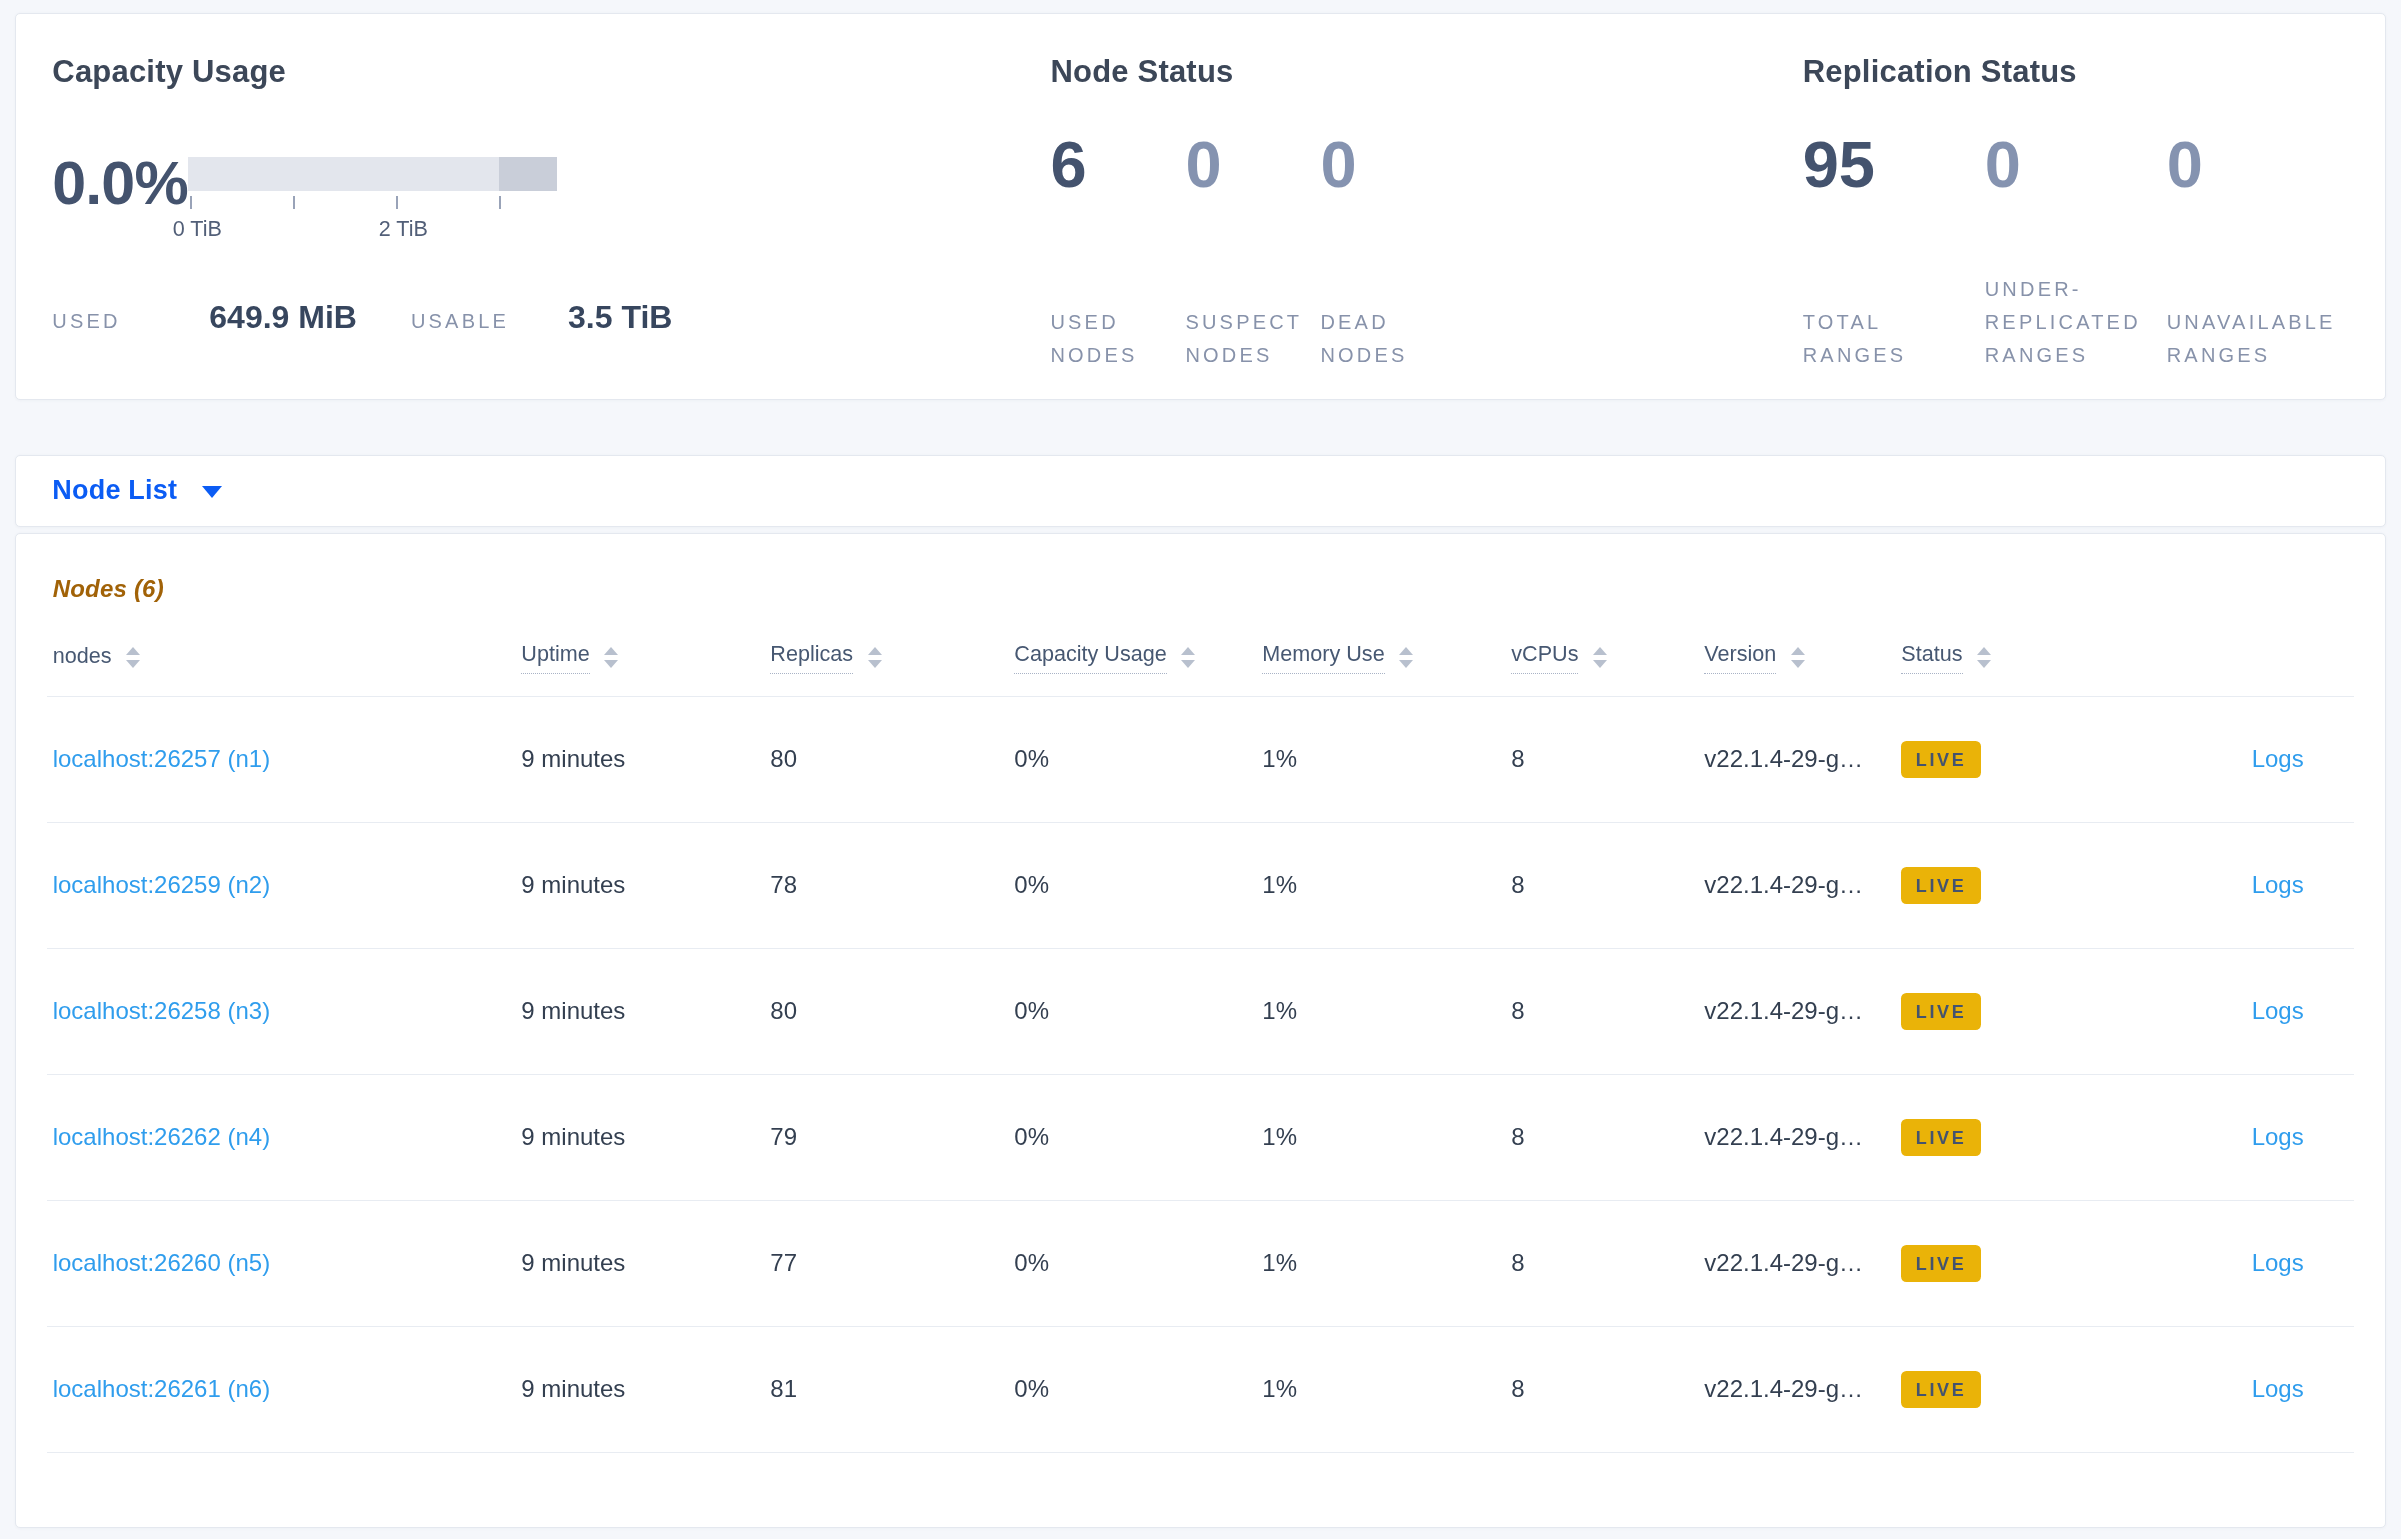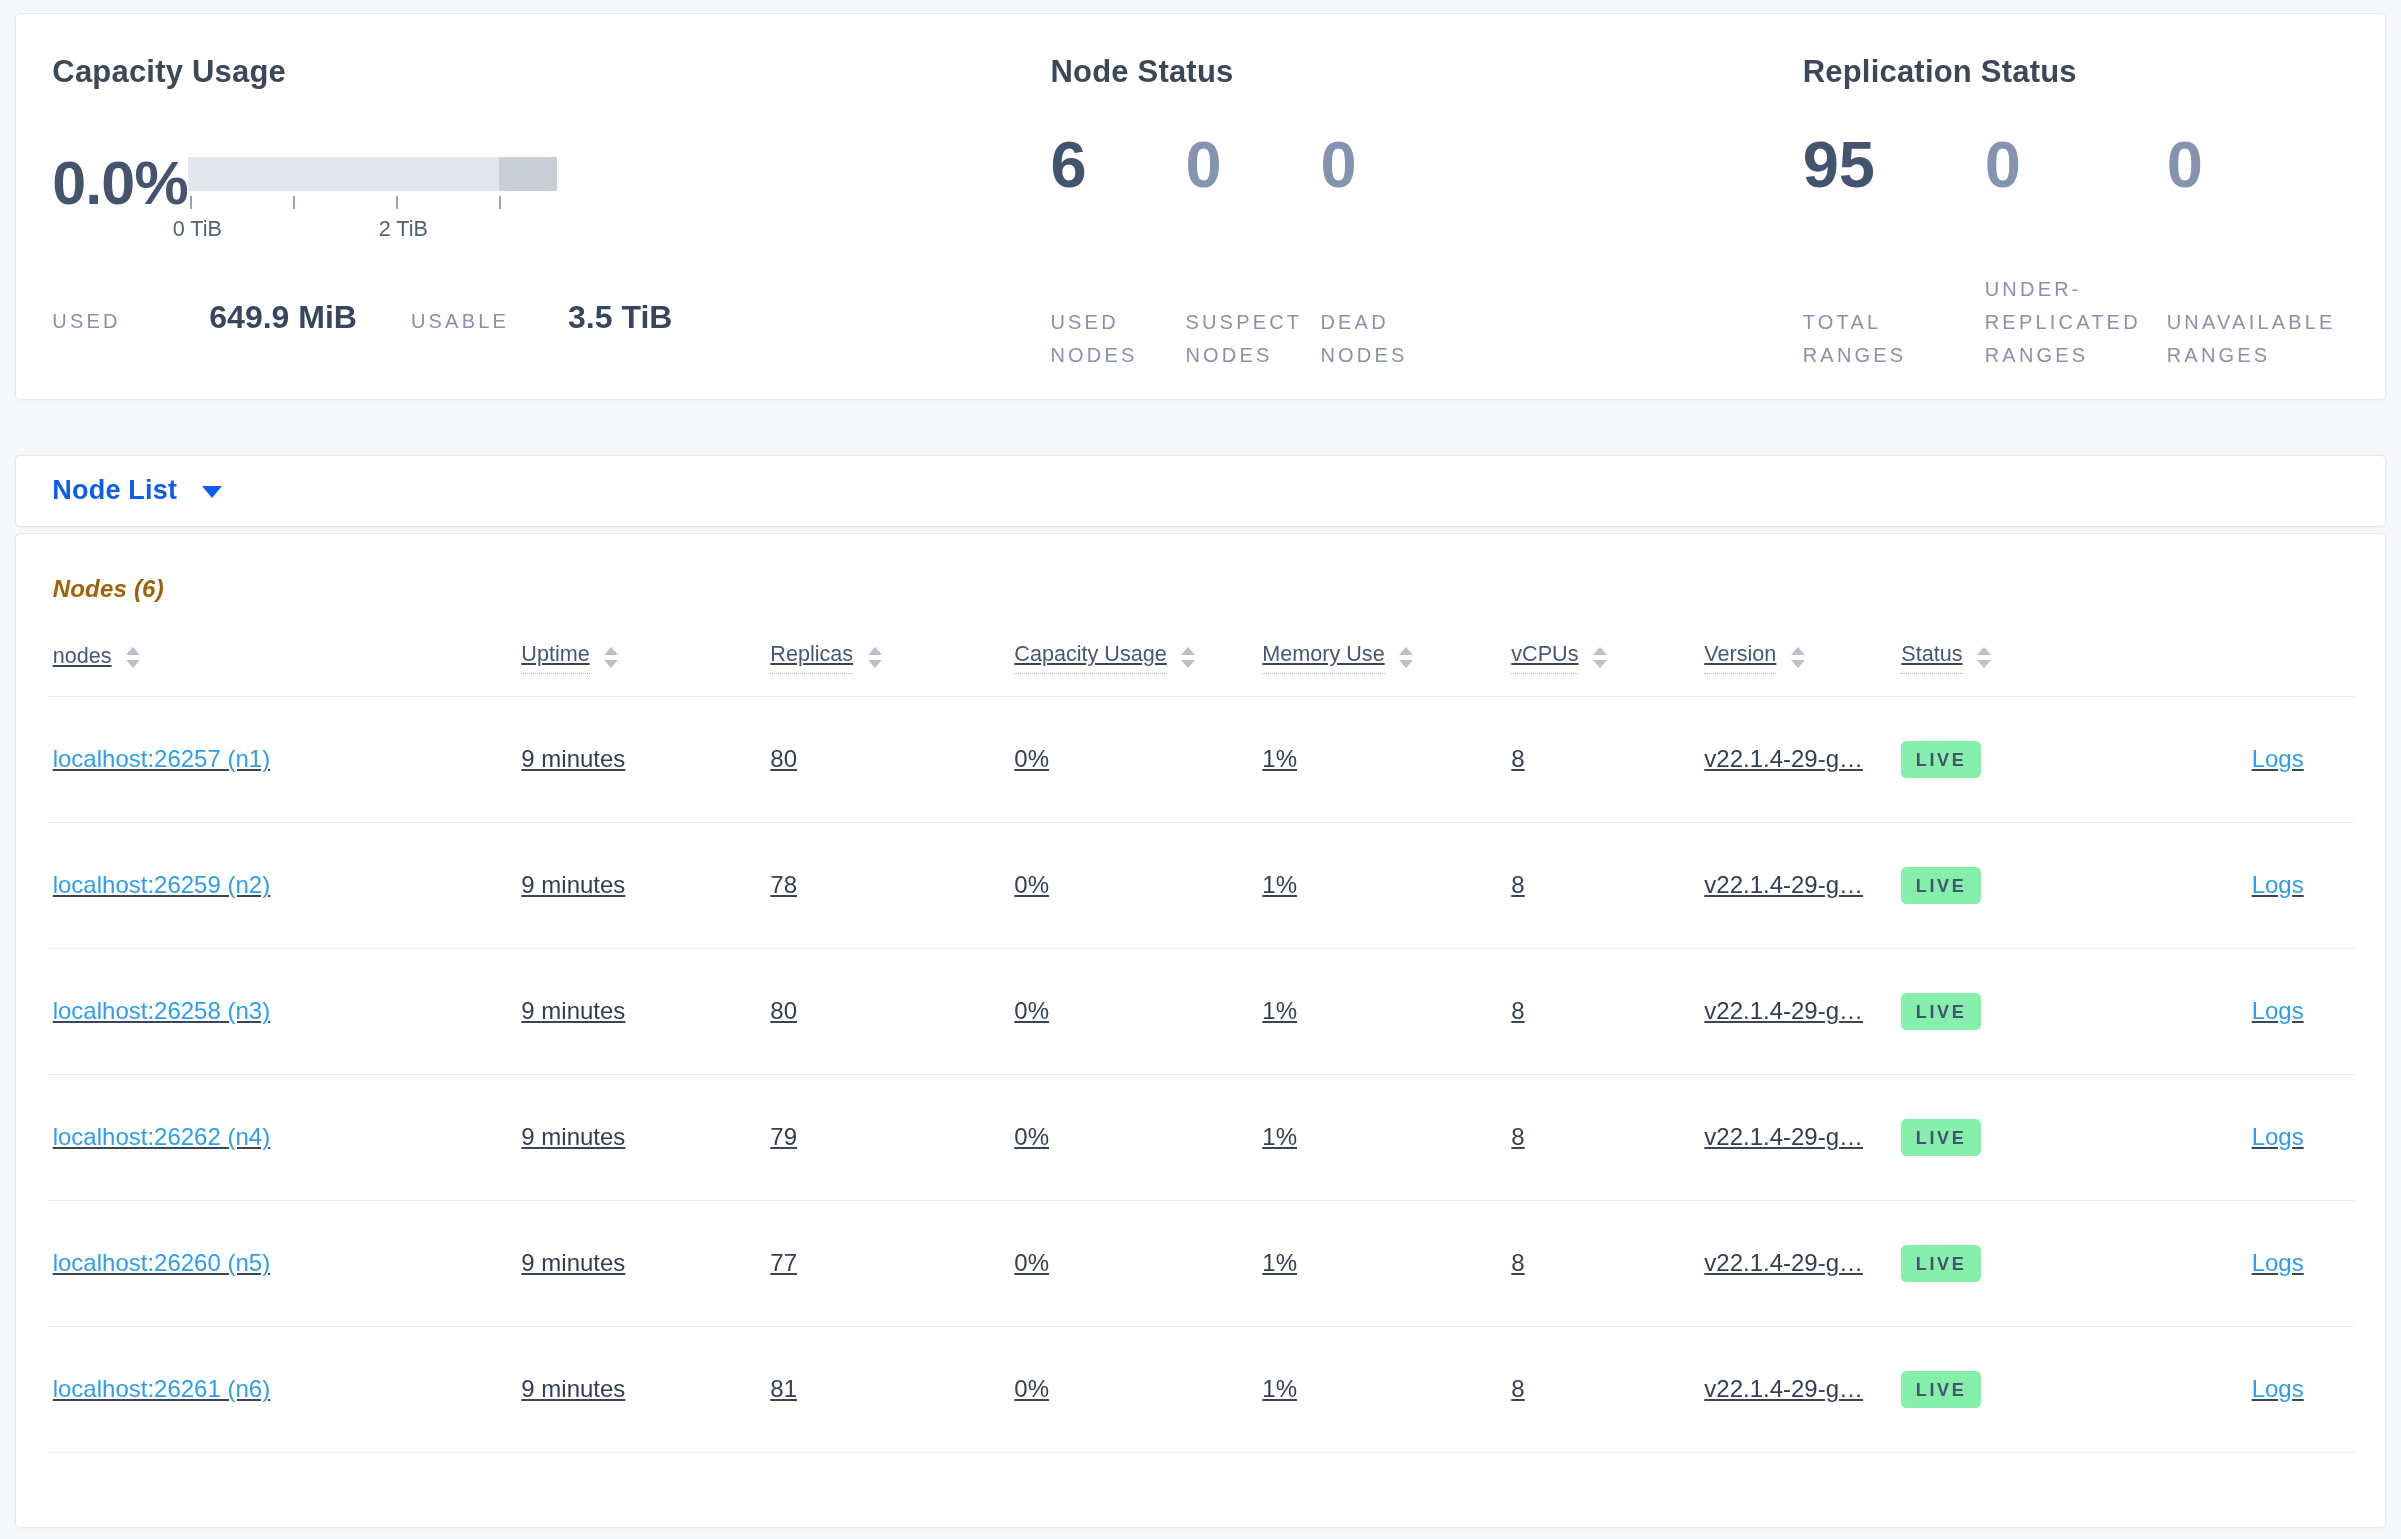--- a/index.html
+++ b/index.html
@@ -50,36 +50,36 @@
                    font-family:inherit; font-size:27px; font-weight:700; color:#0b5cf4; letter-spacing:0.2px; }
   .caret { width:0; height:0; border-left:10px solid transparent; border-right:10px solid transparent;
            border-top:12.6px solid #0b5cf4; margin-left:25px; margin-top:3.6px; }
 
   
   .table-panel { height:995px; padding:0 31px; }
   .table-title { font-size:24px; font-weight:700; color:#a16207; margin:41px 0 0 5.4px; letter-spacing:0.2px;font-style:italic; }
 
   .row-grid { display:grid;
     grid-template-columns:474px 249px 244px 248px 249px 193px 197px 182px 1fr;
-    align-items:center;text-decoration:underline; }
+    align-items:center; }
   .thead { margin-top:38px; padding-bottom:21.6px; border-bottom:1.8px solid #e8ecf2; }
   .th { display:flex; align-items:center; }
   .th-label { font-size:21.6px; color:#475872; padding-bottom:3.6px; white-space:nowrap; }
   .th-label.tip { border-bottom:1.8px dotted #a9b3c6; padding-bottom:6.3px; }
   .col-first { padding-left:5.4px; }
   .sort-icon { display:inline-flex; flex-direction:column; gap:4.5px; margin-left:14.4px; cursor:pointer; }
   .sort-icon i { display:block; width:0; height:0; border-left:7.2px solid transparent; border-right:7.2px solid transparent; }
   .sort-icon .tri-up   { border-bottom:8px solid #b8c0ce; }
   .sort-icon .tri-down { border-top:8px solid #b8c0ce; }
 
   .tr { height:126px; border-bottom:1.8px solid #e8ecf2; }
   .td { font-size:24px; color:#333f50; white-space:nowrap; }
   .link { color:#2f9ded; text-decoration:none; }
   .col-logs { text-align:right; padding-right:50px; }
-  .badge { display:inline-block; background:#86efac; color:#44536e; font-size:18px; font-weight:700;
+  .badge { display:inline-block; background:#eab308; color:#44536e; font-size:18px; font-weight:700;
            letter-spacing:2.7px; padding:9px 14.4px 8px; border-radius:5.4px; line-height:20px; }
 </style>
 </head>
 <body>
 
 <div class="page">
 
   <section class="panel summary">
 
     <div class="sum-col col-capacity">

